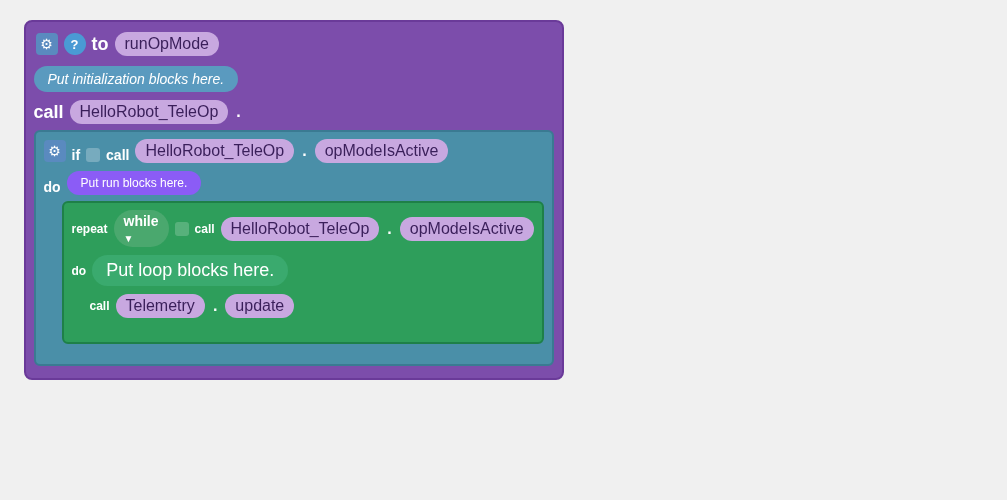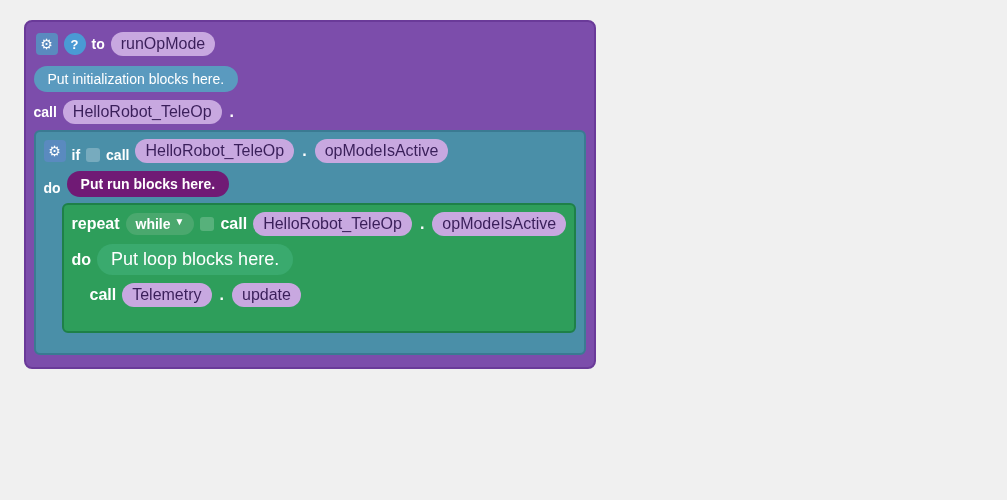--- a/index.html
+++ b/index.html
@@ -53,21 +53,21 @@
     
     .row {
       display: flex;
       align-items: center;
       gap: 6px;
       padding: 2px 0;
     }
 
     .label {
       color: #fff;
-      font-size: 14px;
+      font-size: 18px;
       font-weight: 600;
     }
 
     
     .gear-icon {
       width: 22px;
       height: 22px;
       background: #5a8abf;
       border-radius: 4px;
       display: flex;
@@ -94,20 +94,21 @@
     .pill-green-dropdown {
       background: #4aa86e;
       color: #fff;
       display: inline-flex;
       align-items: flex-start;
       gap: 4px;
       padding: 3px 10px;
       border-radius: 20px;
       font-size: 14px;
       font-weight: 600;
+      flex-direction: column;
     }
 
     .dropdown-arrow {
       font-size: 10px;
     }
 
     
     .teal-block {
       background: #4a8fa8;
       border-radius: 6px;
@@ -132,43 +133,44 @@
     
     .teal-text {
       color: #fff;
       font-size: 14px;
       font-weight: 600;
       margin-top: 8px;
     }
 
     .green-text {
       color: #fff;
-      font-size: 16px;
+      font-size: 12px;
       font-weight: 600;
     }
 
     
     .init-block {
       background: #5a9abf;
       border-radius: 20px;
       padding: 5px 14px;
       color: #fff;
       font-size: 14px;
       font-weight: 500;
       display: inline-block;
+      font-style: italic;
     }
 
     
     .run-block {
-      background: #701a75;
+      background: #8b5cf6;
       border-radius: 20px;
       padding: 5px 14px;
       color: #fff;
-      font-size: 14px;
-      font-weight: 700;
+      font-size: 12px;
+      font-weight: 400;
       display: inline-block;
     }
 
     
     .loop-block {
       background: #3aaa6e;
       border-radius: 20px;
       padding: 5px 14px;
       color: #fff;
       font-size: 18px;

